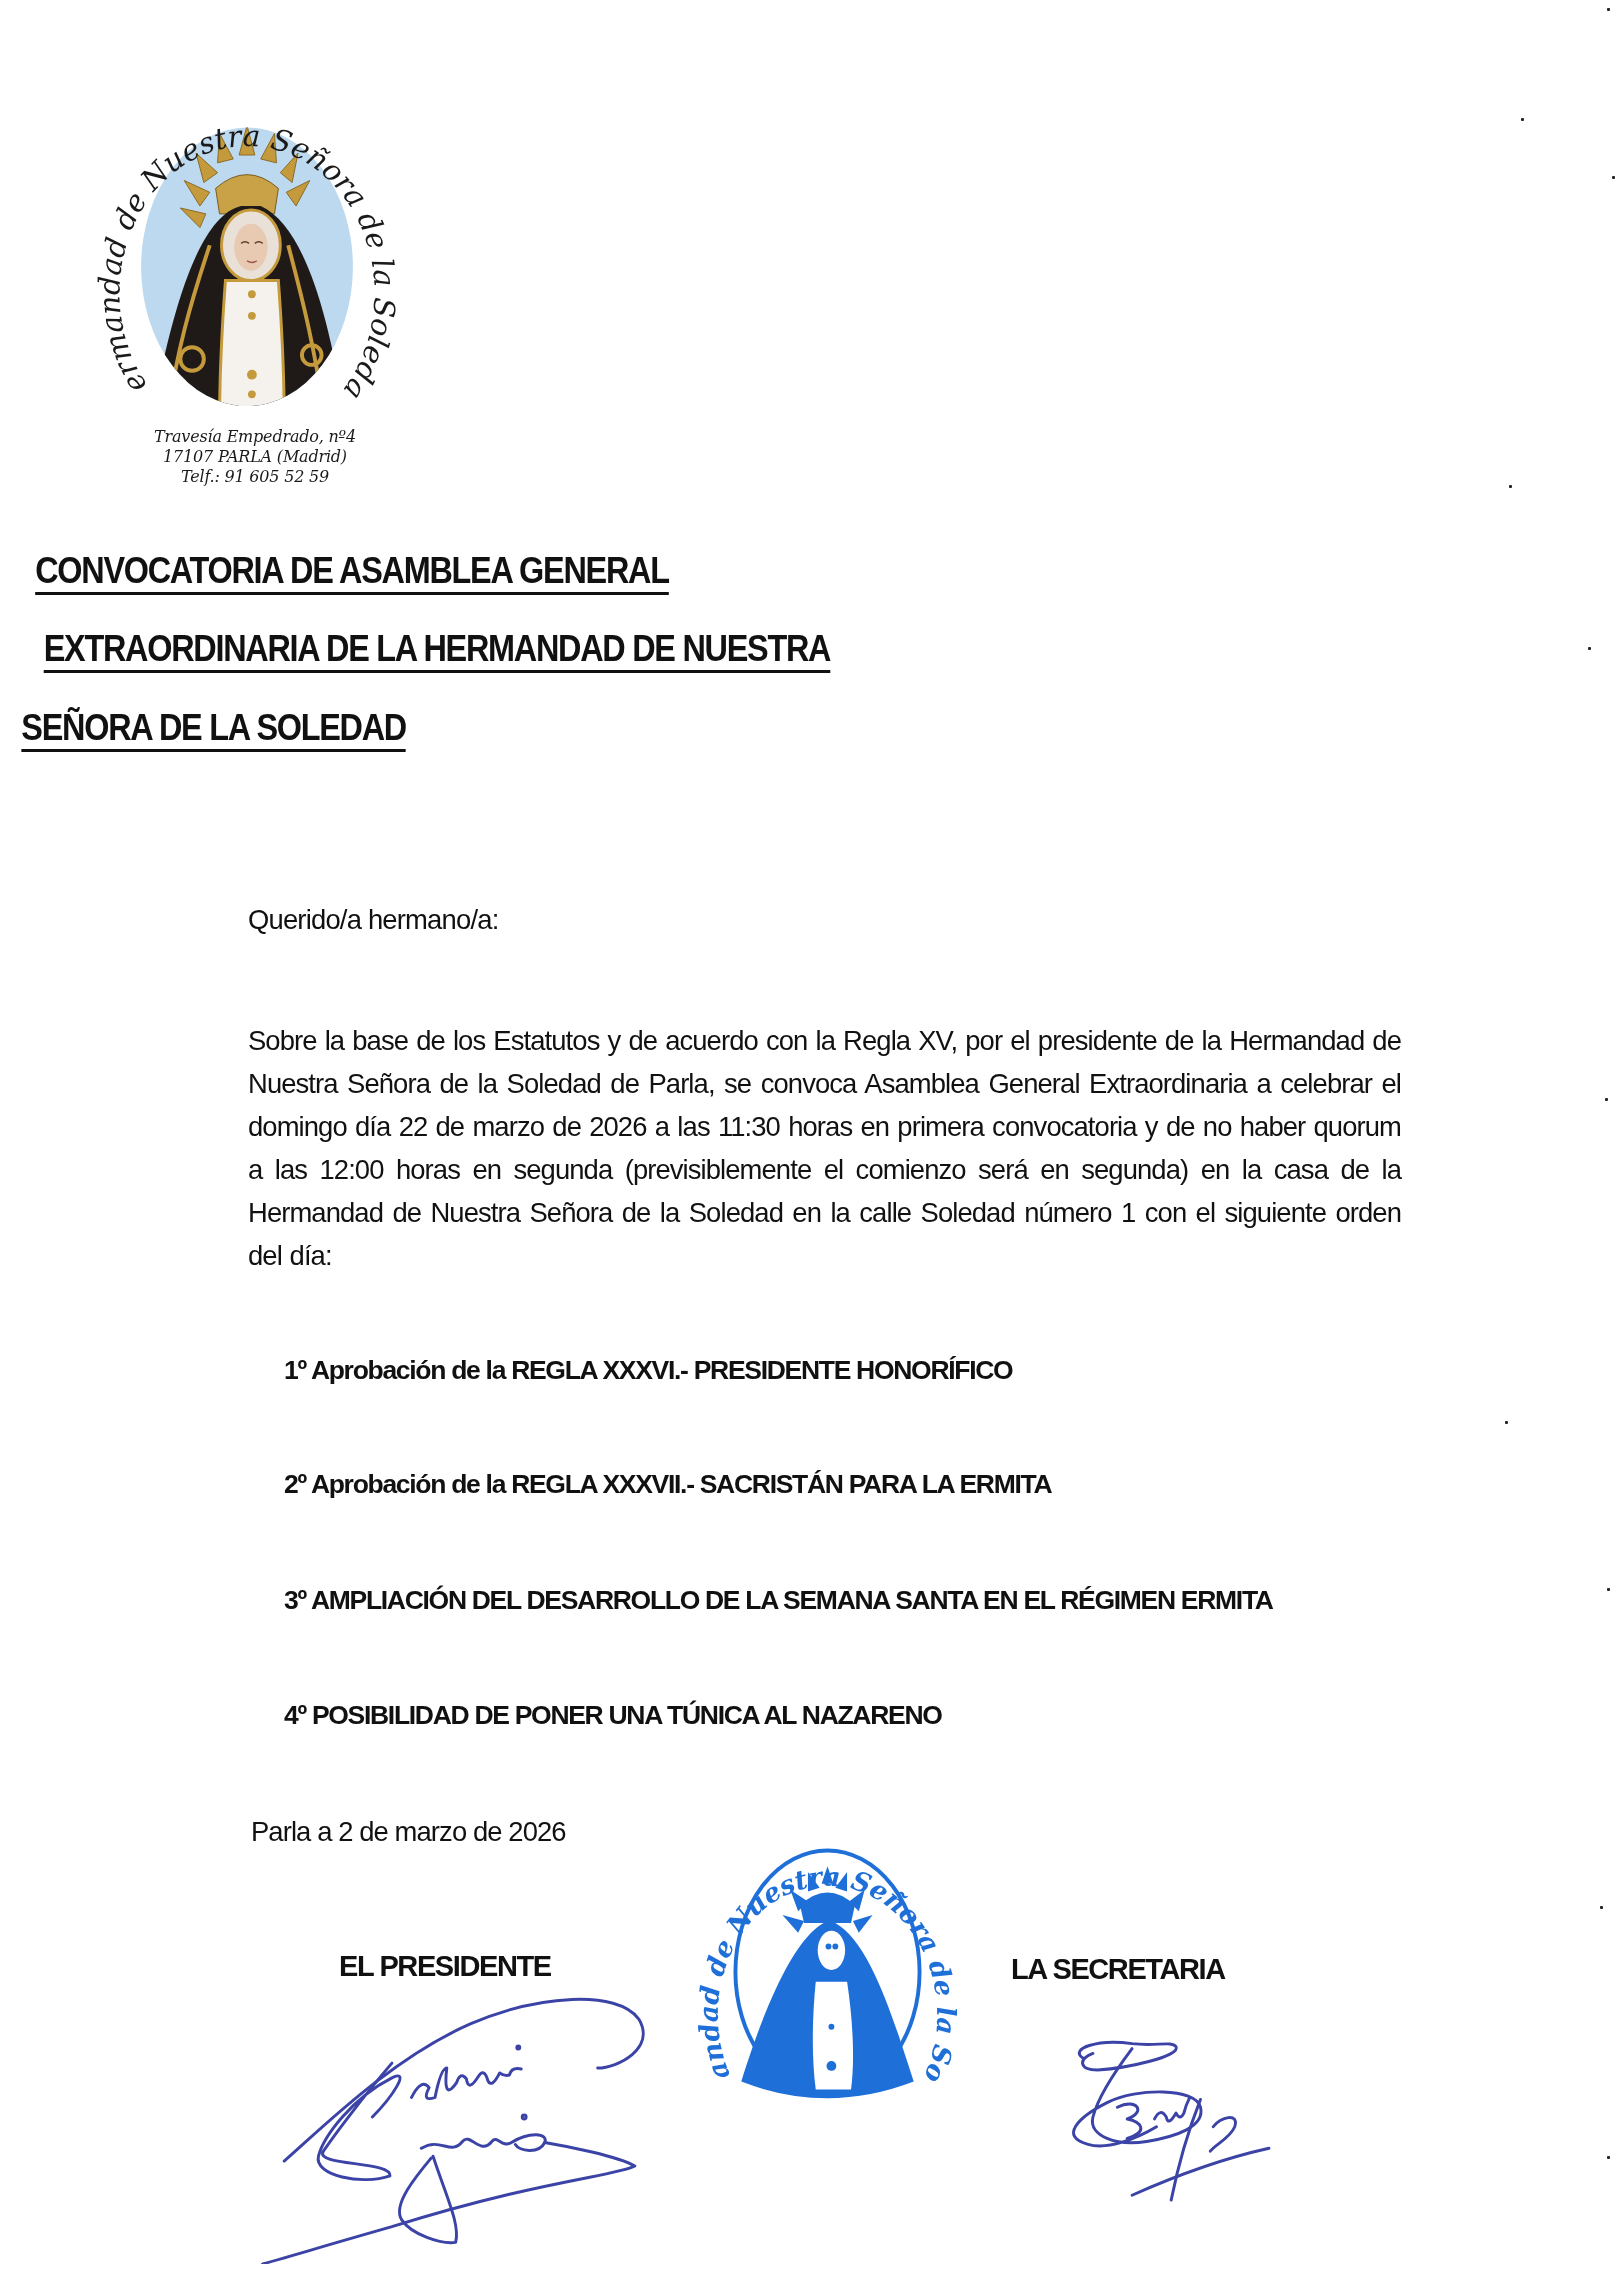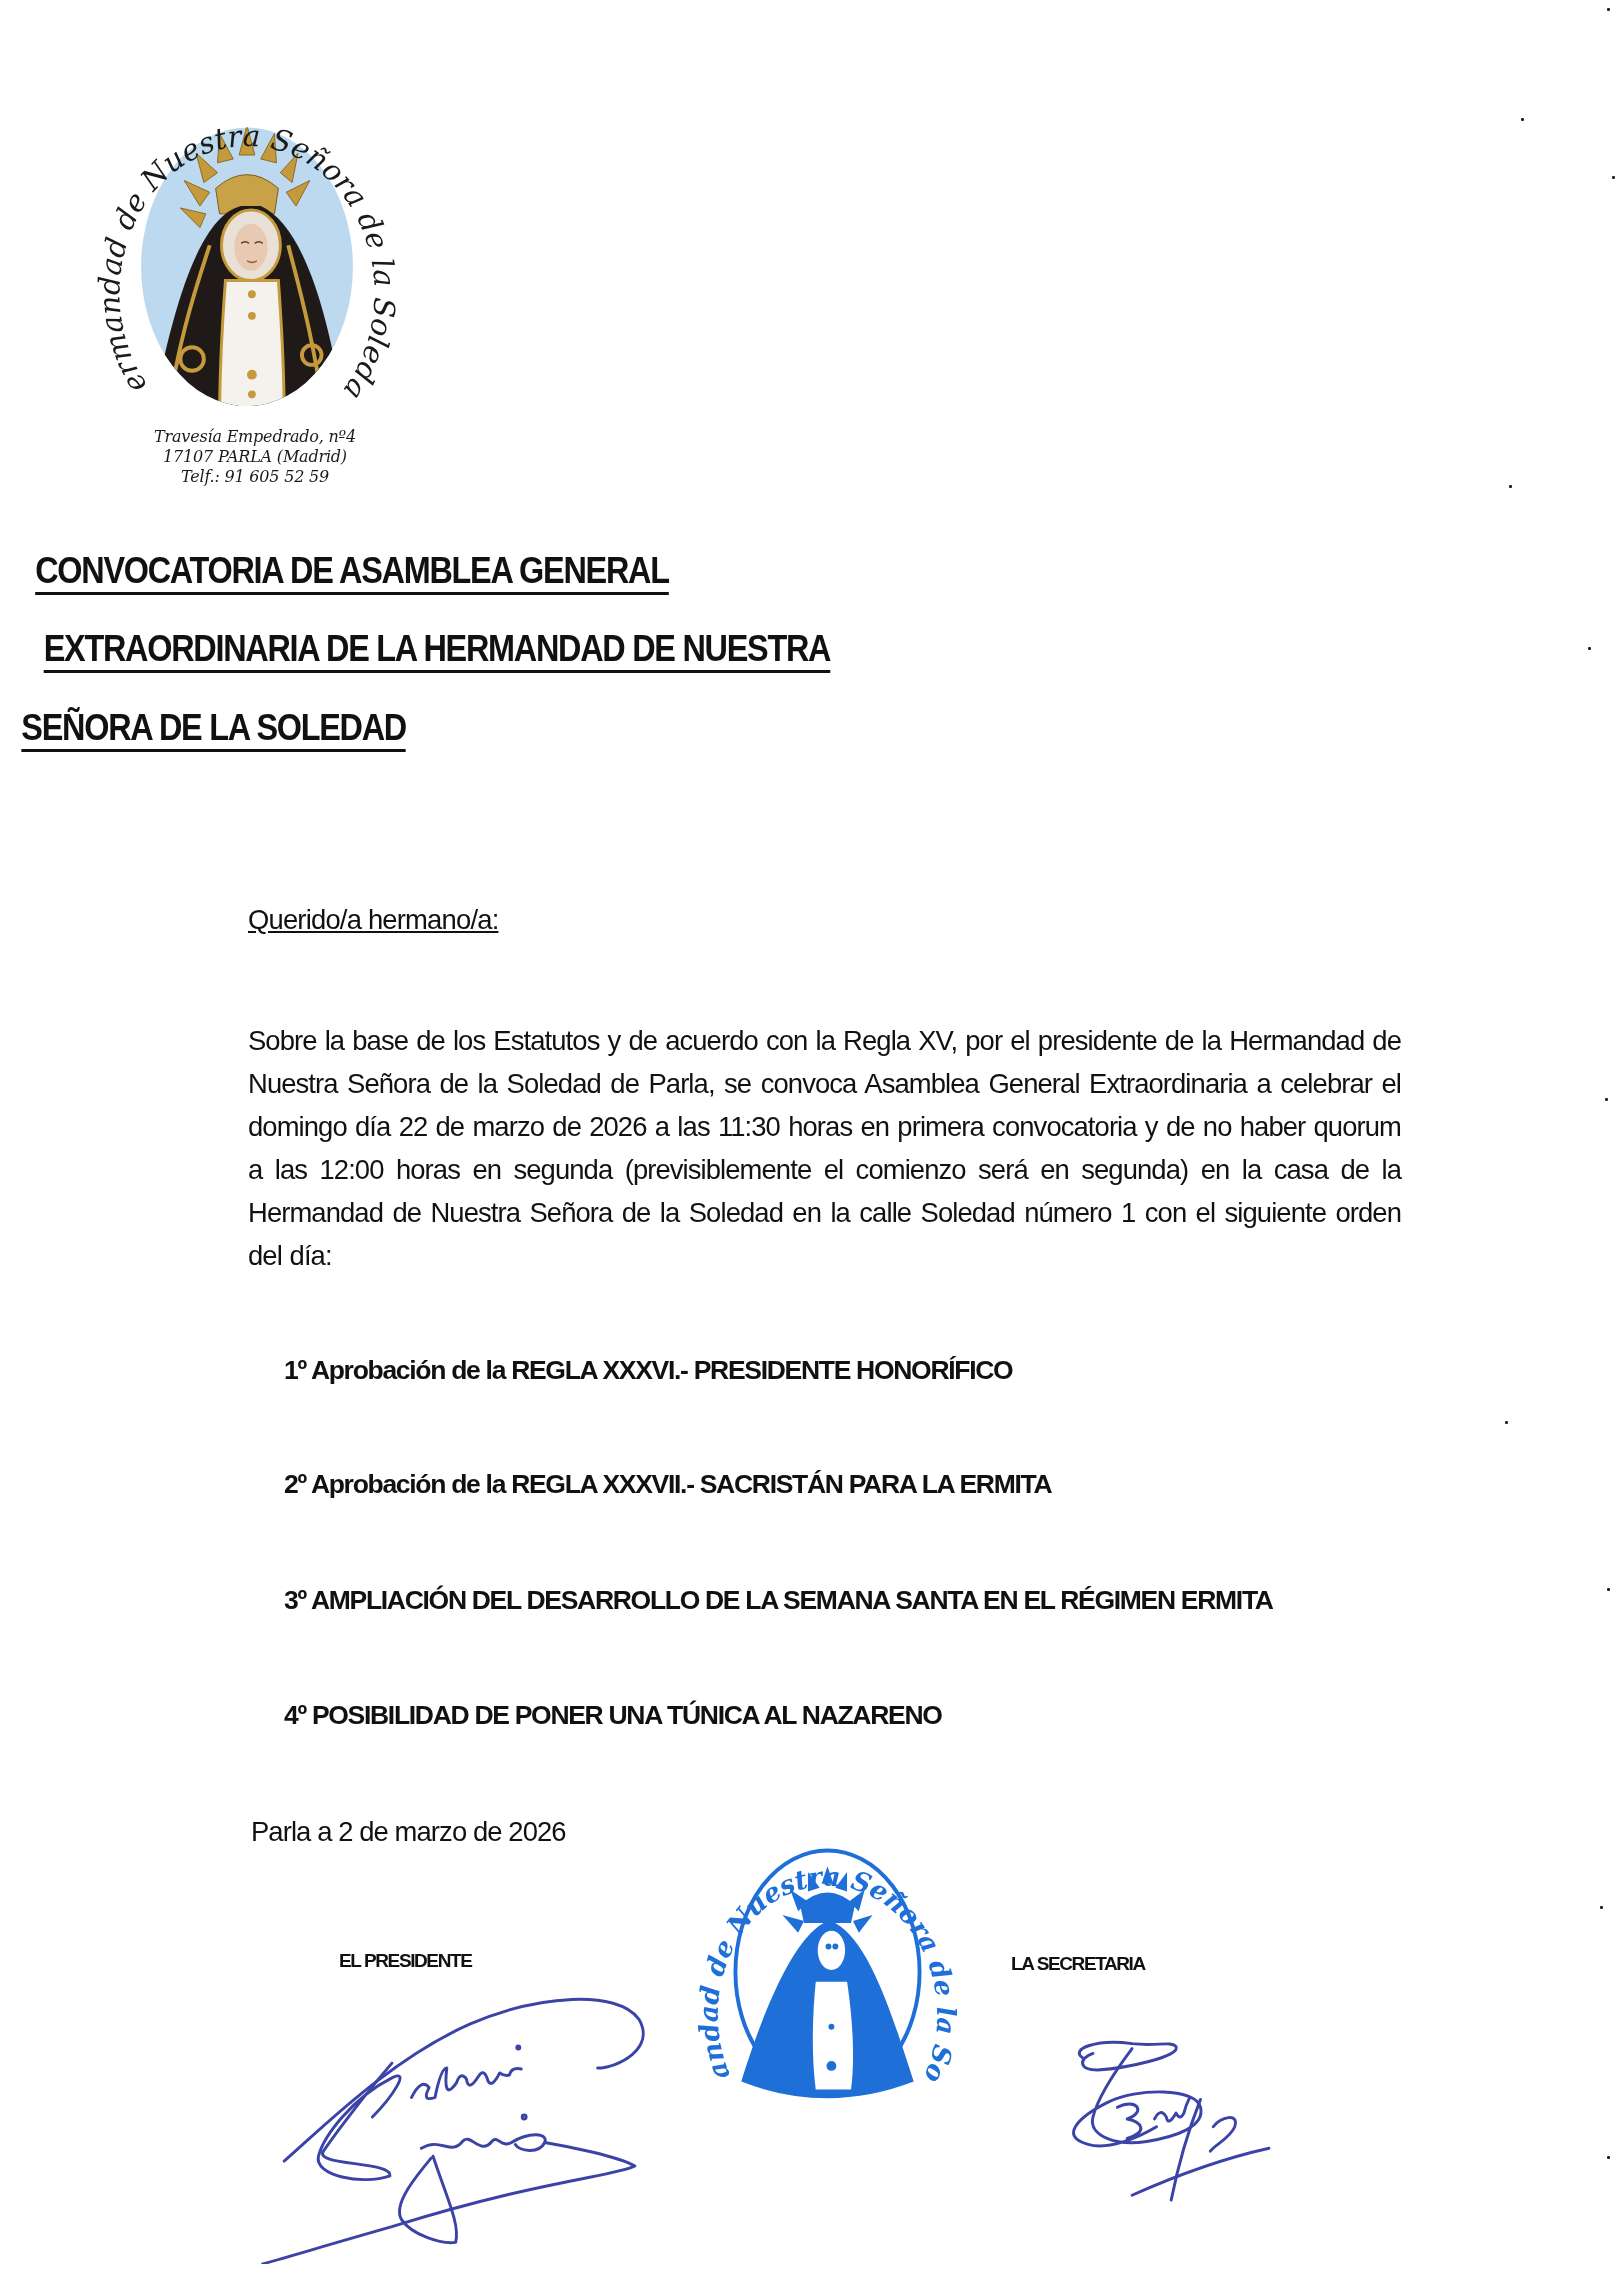--- a/index.html
+++ b/index.html
@@ -14,30 +14,30 @@
           color: #1a1a1a; line-height: 19.6px; letter-spacing: -0.2px; }
 
   
   .title { left: 0; width: 1621px; text-align: left; font-weight: bold;
            font-size: 36px; letter-spacing: -1.4px; line-height: 39px;
            font-family: "Liberation Sans Narrow", "Liberation Sans", sans-serif; }
   .title span { border-bottom: 3.9px solid #111; padding-bottom: 2px;
                 transform: scaleX(0.9); display: inline-block; }
 
   
-  .greet { left: 248px; top: 904px; font-size: 27.4px; letter-spacing: -0.8px; text-decoration: underline; }
+  .greet { left: 248px; top: 904px; font-size: 27.4px; letter-spacing: -0.8px; }
   .para { left: 248px; top: 1019px; width: 1153px; font-size: 27.4px;
           line-height: 43px; text-align: justify; letter-spacing: -0.9px;
           word-spacing: 1px; }
 
   .item { left: 284px; font-size: 26.5px; font-weight: bold; letter-spacing: -1.3px;
           white-space: nowrap; }
 
   .date { left: 243px; top: 1816px; font-size: 27.4px; letter-spacing: -0.9px; margin-left: 8px; }
-  .role { font-size: 19px; font-weight: bold; letter-spacing: -1.4px; white-space: nowrap; }
+  .role { font-size: 29px; font-weight: bold; letter-spacing: -1.4px; white-space: nowrap; }
 
   #stamp { left: 698px; top: 1825px; width: 259px; height: 286px; }
   #sig-pres { left: 245px; top: 1970px; width: 431px; height: 294px; }
   #sig-sec { left: 1039px; top: 2029px; width: 235px; height: 176px; }
 
   .speck { width: 2.9px; height: 2.9px; background: #222; border-radius: 1px; }
 </style>
 </head>
 <body>
 

